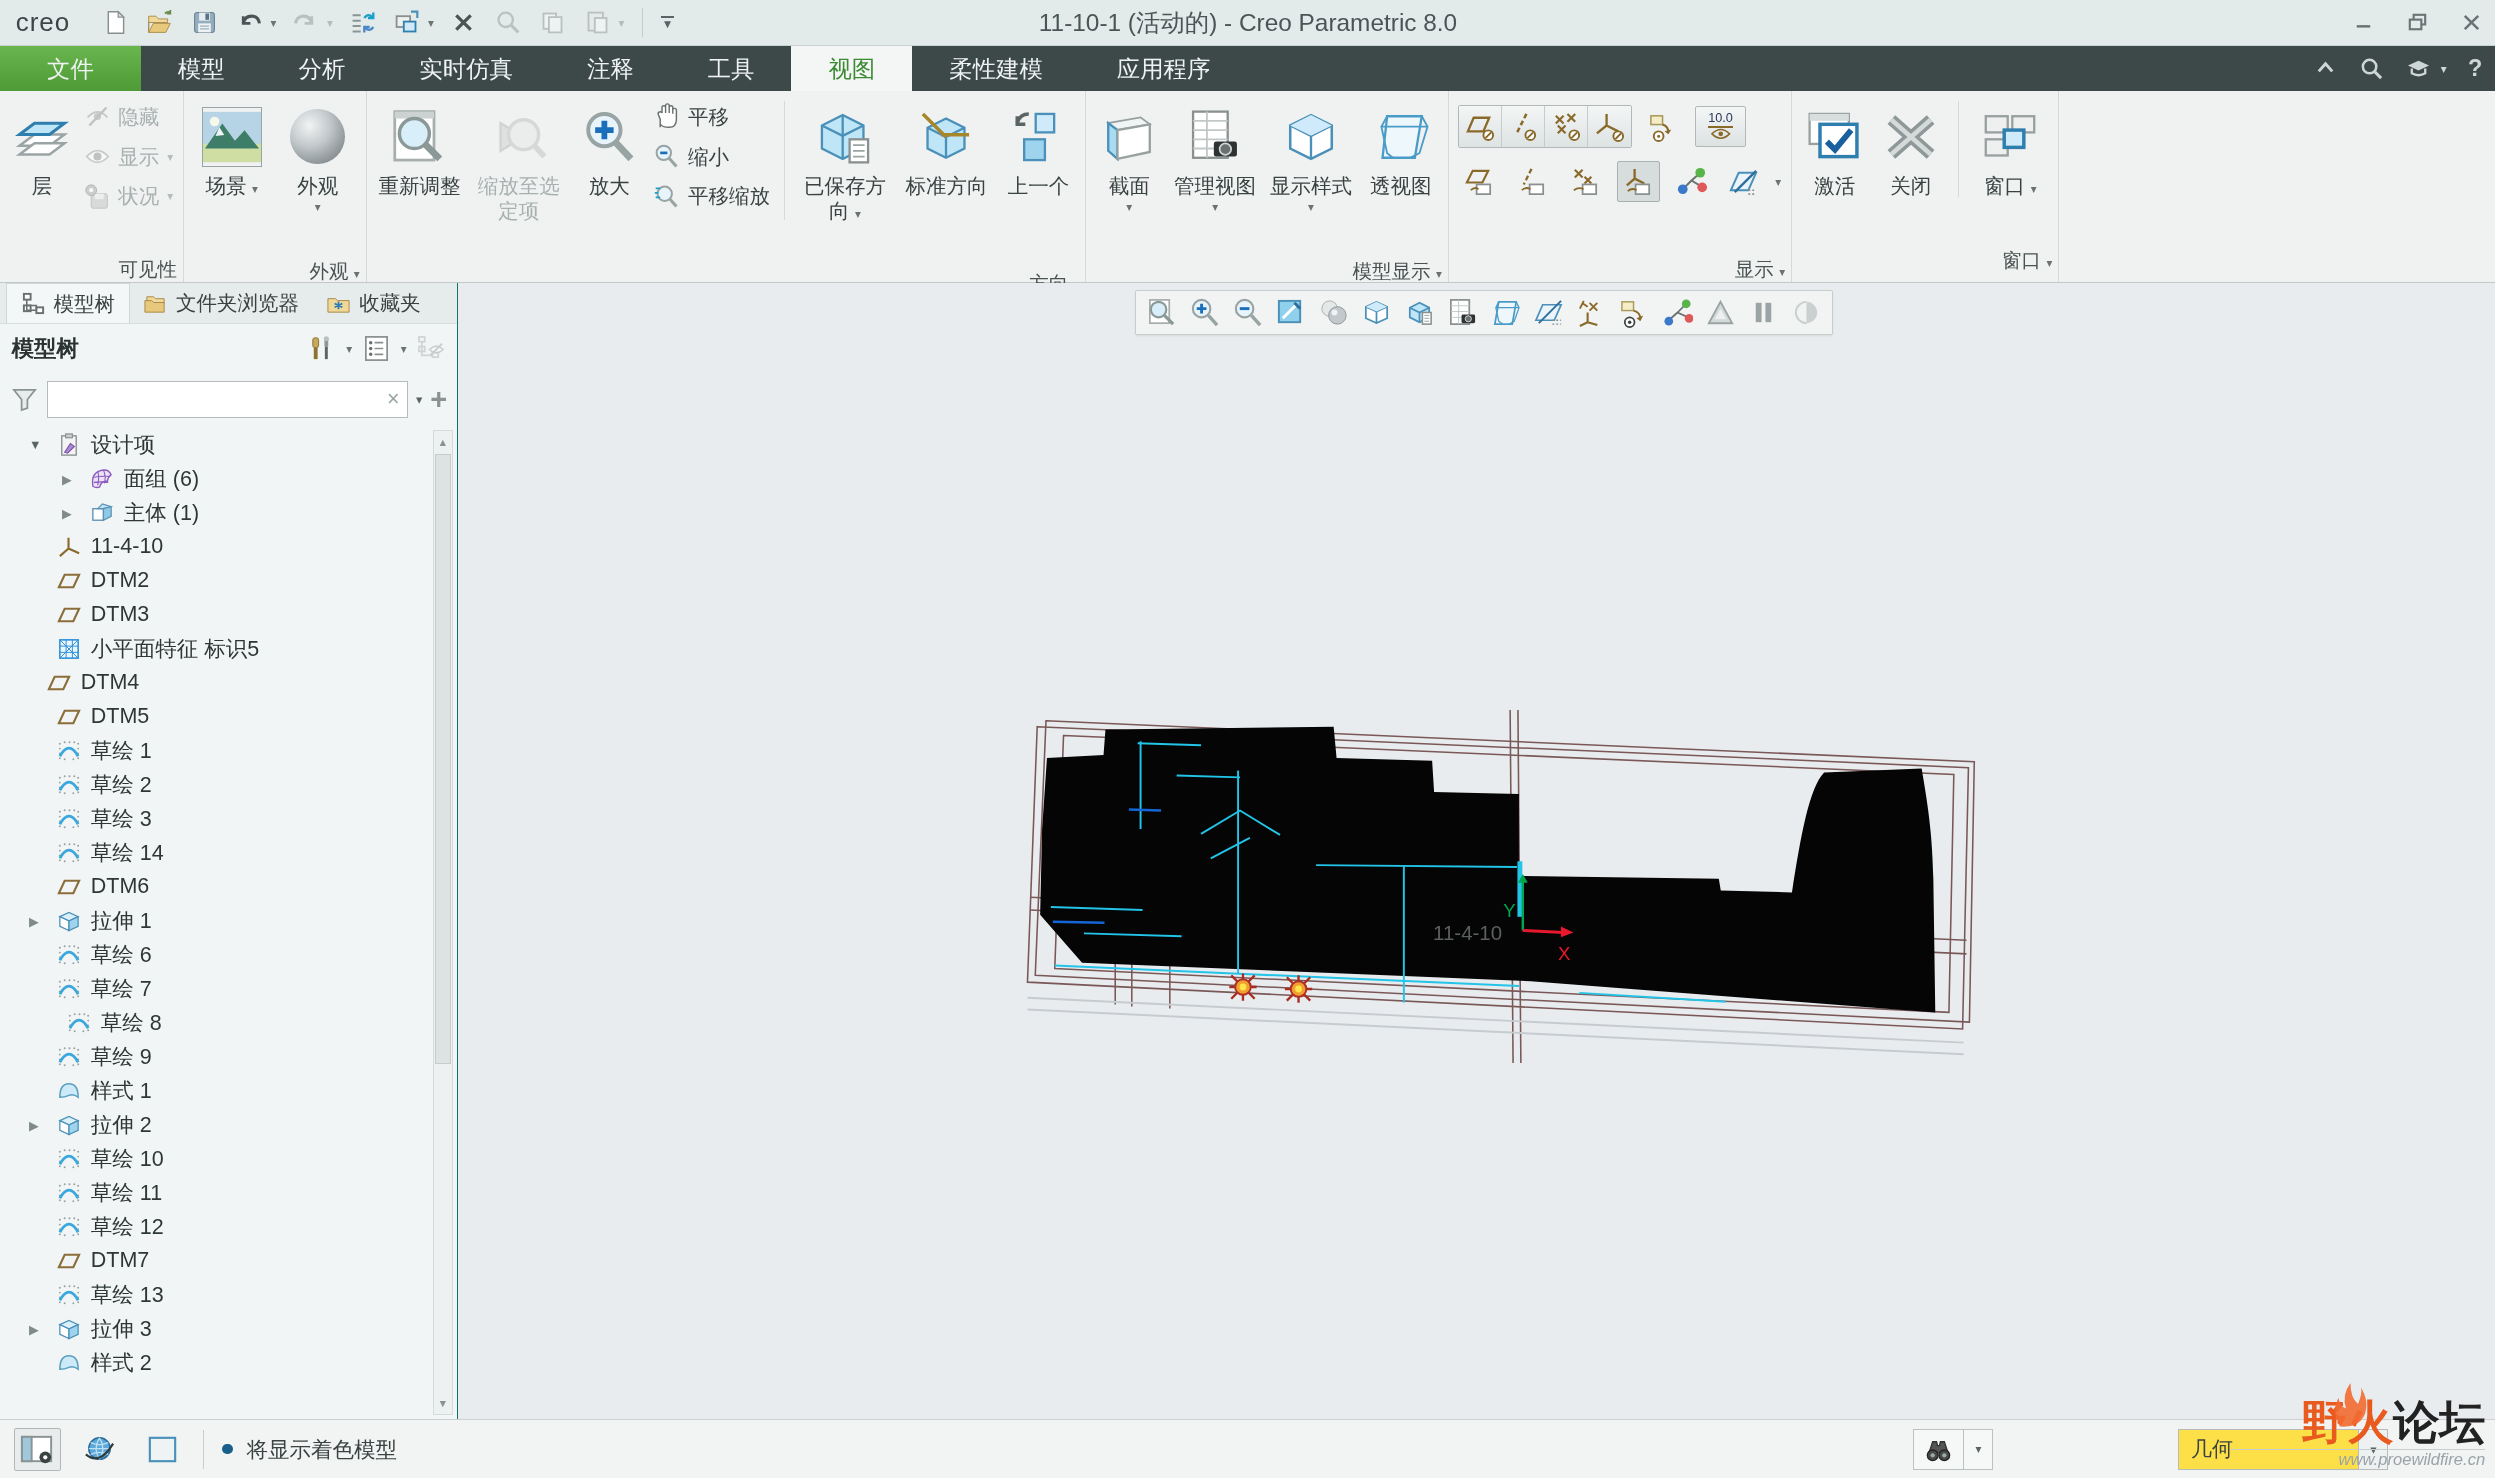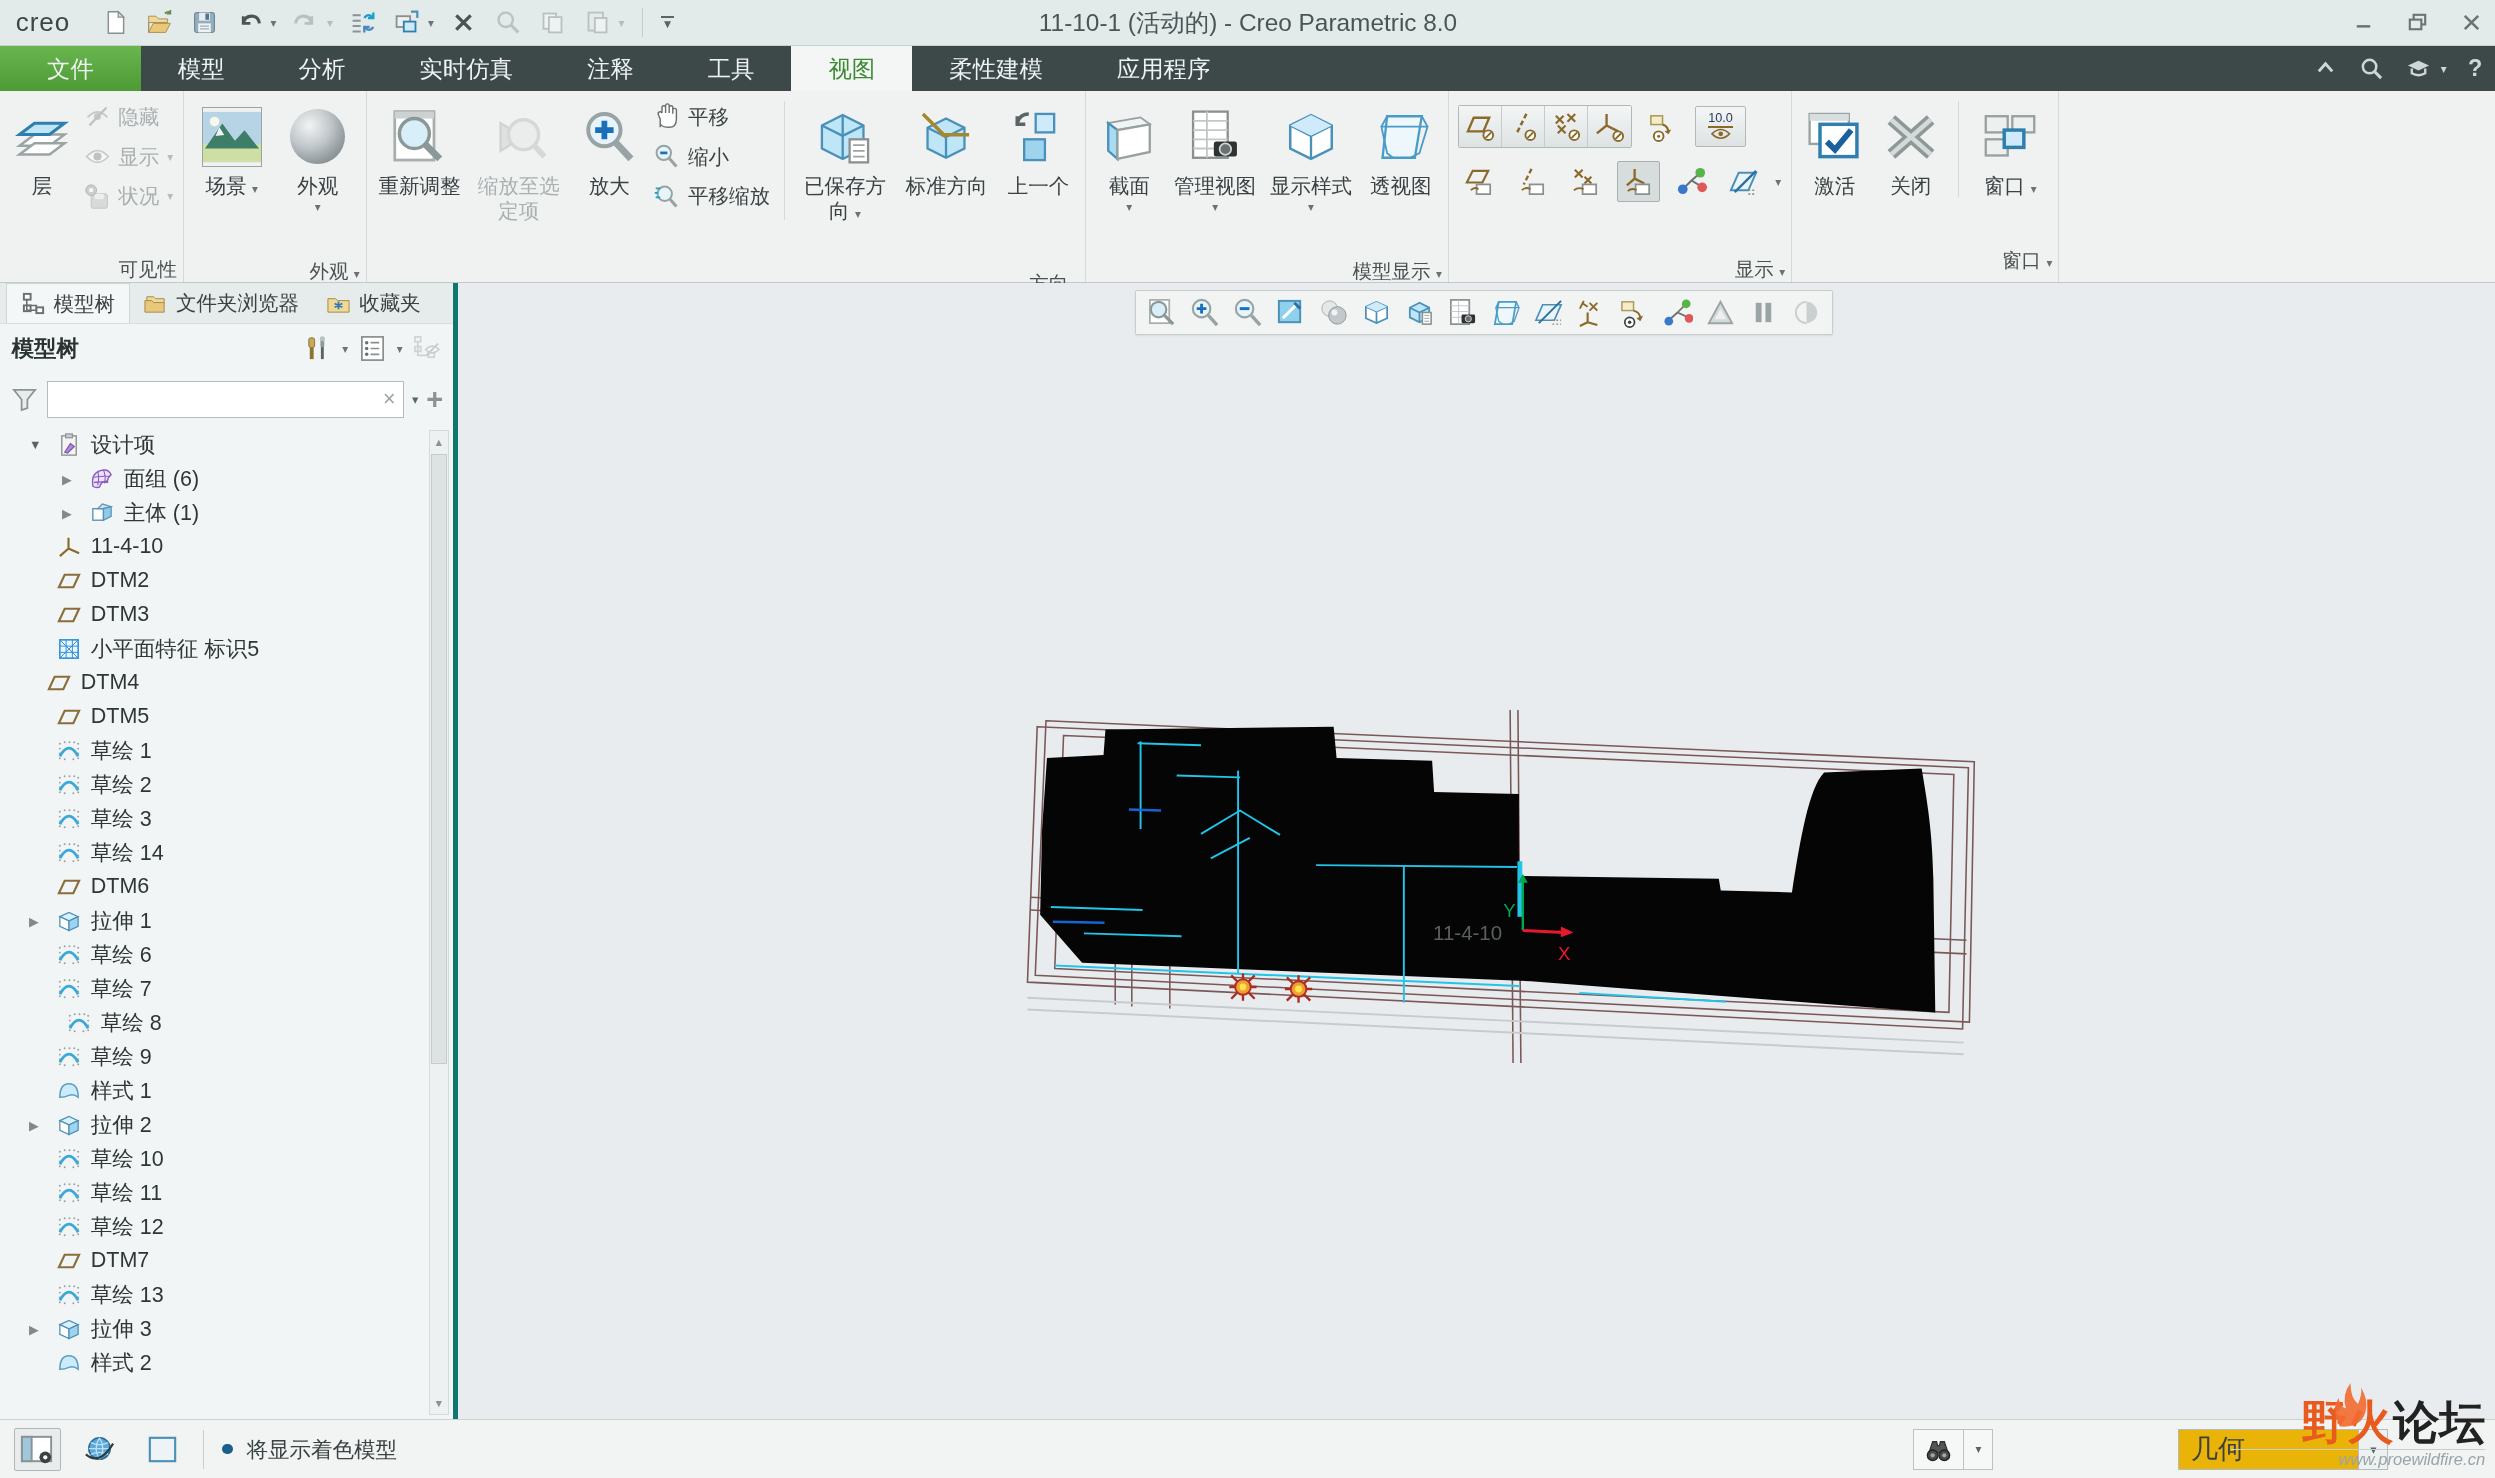--- a/index.html
+++ b/index.html
@@ -72,21 +72,21 @@
   .tgl-joined .tgl:last-child { border-right:none; }
   .tgl.flat { background:transparent; border:none; }
   .tgl.pressed { background:#d7dcdc; border:1px solid #a8b0b0; border-radius:2px; }
   .tgl-dim { border:1px solid #b2b8b8; background:linear-gradient(#f4f6f6,#dde2e2); border-radius:2px;
     width:51px; height:41px; display:flex; flex-direction:column; align-items:center; justify-content:center; }
   .dim-txt { font-size:12.7px; color:#2a3a5a; border-bottom:2px solid #8a6a2a; line-height:13.7px; }
   .tgl-dd { font-size:11.7px; color:#6a7272; }
 
   
   .main { display:flex; height:1136px; }
-  .navigator { width:458px; background:#f2f5f5; border-right:5px solid #0f766e; display:flex; flex-direction:column; }
+  .navigator { width:458px; background:#f2f5f5; border-right:1px solid #0f766e; display:flex; flex-direction:column; }
   .nav-tabs { height:41px; background:#e6ebeb; display:flex; align-items:stretch; border-bottom:1px solid #d8dddd; padding-left:5.9px; }
   .nav-tab { display:flex; align-items:center; gap:7.8px; padding:0 13.7px; font-size:20.5px; color:#3a4242; }
   .nav-tab .ic svg { width:25px; height:25px; }
   .nav-tab.active { background:#f4f7f7; border:1px solid #d0d5d5; border-bottom:none; }
   .pane-header { height:49px; display:flex; align-items:center; padding:0 11.7px; }
   .pane-title { font-size:22.4px; font-weight:bold; color:#2a3232; }
   .pane-tools { margin-left:auto; display:flex; align-items:center; gap:9.8px; }
   .pane-tools .ic svg { width:29px; height:29px; }
   .pane-tools .dd { font-size:11.7px; color:#6a7272; }
   .pane-tools .dis svg { opacity:.4; filter:grayscale(1); }
@@ -131,22 +131,22 @@
   .st-ic.boxed { border:1px solid #b2b8b8; background:#e8ecec; border-radius:2px; }
   .st-sep { width:1px; height:39px; background:#c8cdcd; margin:0 17.6px; }
   .st-msg { display:flex; align-items:center; gap:13.7px; font-size:21.5px; color:#3a4242; }
   .st-dot { width:10.7px; height:10.7px; border-radius:50%; background:#1a5f8a; }
   .st-right { margin-left:auto; display:flex; align-items:center; }
   .binoc-btn { width:51px; height:41px; border:1px solid #bcc2c2; background:#f6f8f8;
     display:flex; align-items:center; justify-content:center; }
   .binoc-btn svg { width:31px; height:31px; }
   .binoc-dd { width:29px; height:41px; border:1px solid #bcc2c2; border-left:none; background:#f6f8f8;
     display:flex; align-items:center; justify-content:center; font-size:11.7px; color:#5a6464; }
-  .sel-filter { margin-left:185px; width:181px; height:41px; background:#eab308; border:1px solid #b6bcbc;
-    display:flex; align-items:center; padding:0 11.7px; font-size:27px; color:#3a4242;text-align:right; }
+  .sel-filter { margin-left:185px; width:181px; height:41px; background:#fde047; border:1px solid #b6bcbc;
+    display:flex; align-items:center; padding:0 11.7px; font-size:21px; color:#3a4242;text-align:right; }
   .sel-filter-dd { width:29px; height:41px; border:1px solid #b6bcbc; border-left:none; background:#eef1f1;
     display:flex; align-items:center; justify-content:center; font-size:12.7px; color:#5a6464; margin-right:94px; }
 
   
   .watermark { position:absolute; right:9.8px; bottom:7.8px; width:254px; text-align:right; pointer-events:none; z-index:9; }
   .wm-line1 { position:relative; font-size:46px; font-weight:bold; line-height:49px; white-space:nowrap; }
   .wm-fire { color:#e85a1e; }
   .wm-forum { color:#222; }
   .wm-flame { position:absolute; right:115px; top:-21.5px; width:45px; height:57px; }
   .wm-url { font-size:16.6px; font-style:italic; color:#9aa4a8; border-top:1px solid #c8cdcd; margin-top:2px; }

